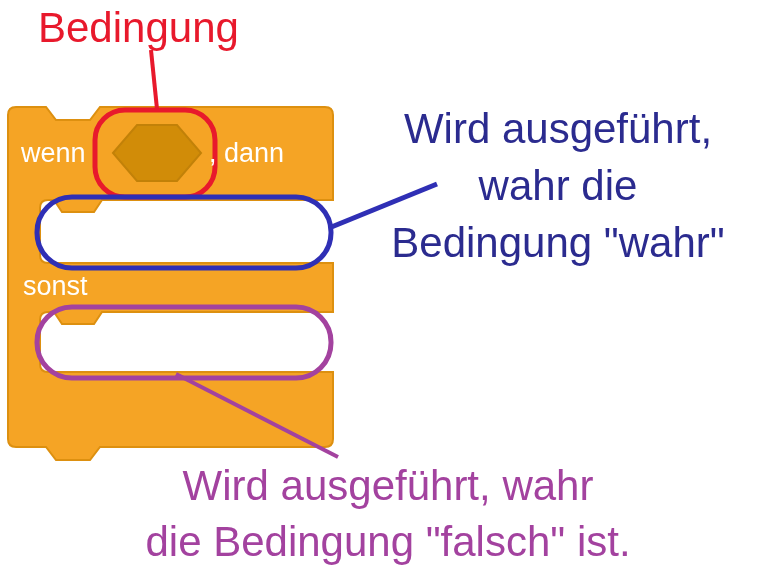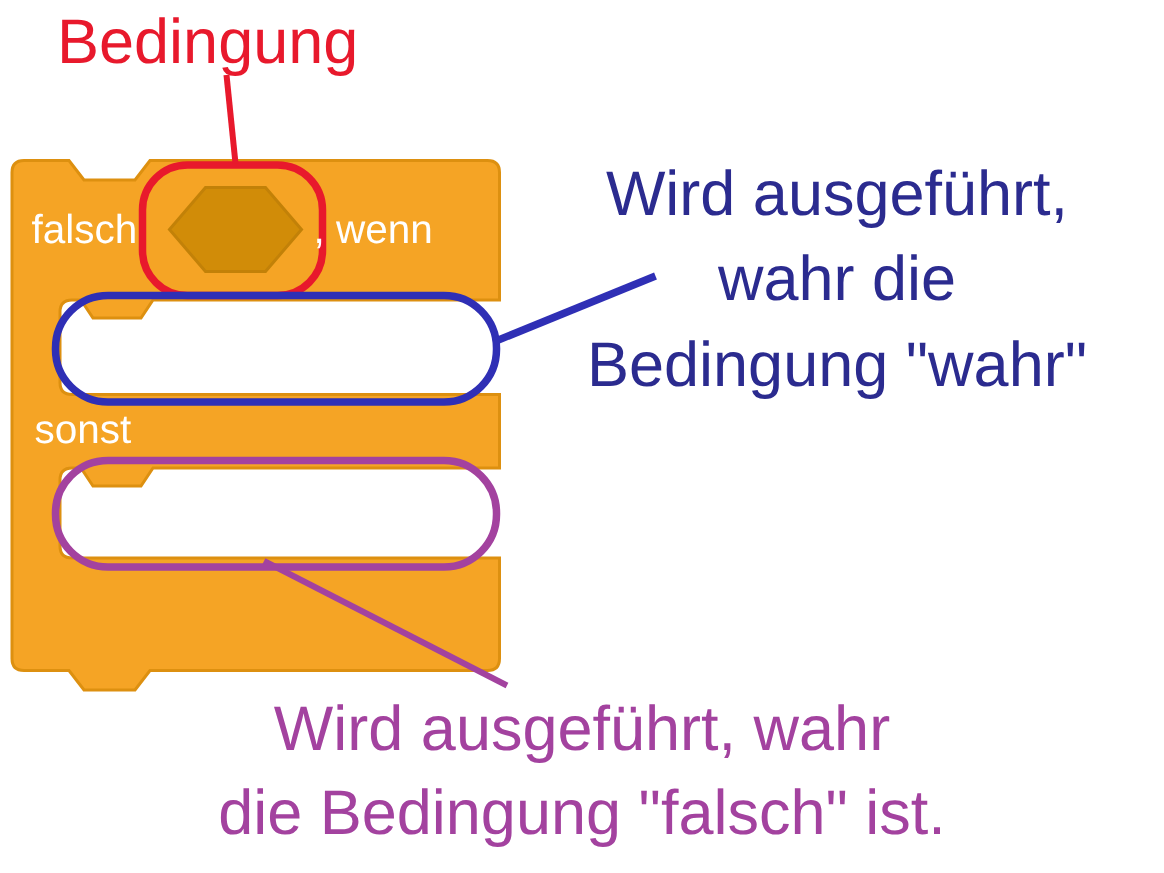--- a/index.html
+++ b/index.html
@@ -66,23 +66,23 @@
 
     <rect x="37" y="197" width="294" height="71" rx="35" ry="35" fill="none" stroke-width="5" style="stroke: rgb(47, 47, 181);"></rect>
 
     <line x1="437" y1="184" x2="329" y2="228" stroke-width="5" style="stroke: rgb(47, 47, 181);"></line>
 
     <rect x="37" y="307" width="294" height="71" rx="35" ry="35" fill="none" stroke-width="5" style="stroke: rgb(163, 66, 159);"></rect>
 
     <line x1="176" y1="374" x2="338" y2="457" stroke-width="4" style="stroke: rgb(163, 66, 159);"></line>
   </svg>
 
-  <div class="block-label" style="left: 21px; top: 138px; color: rgb(255, 255, 255);">falsch</div>
+  <div class="block-label" style="left: 21px; top: 138px; color: rgb(255, 255, 255);">wenn</div>
 
-  <div class="block-label" style="left: 209px; top: 138px; color: rgb(255, 255, 255);">, wenn</div>
+  <div class="block-label" style="left: 209px; top: 138px; color: rgb(255, 255, 255);">, dann</div>
 
   <div class="block-label" style="left: 23px; top: 271px; color: rgb(255, 255, 255);">sonst</div>
 
   <div class="annotation cond-label" style="color: rgb(232, 25, 44);">Bedingung</div>
 
   <div class="annotation true-text" style="color: rgb(43, 43, 143);">
     <div class="line">Wird ausgeführt,</div>
     <div class="line">wahr die</div>
     <div class="line">Bedingung "wahr"</div>
   </div>

